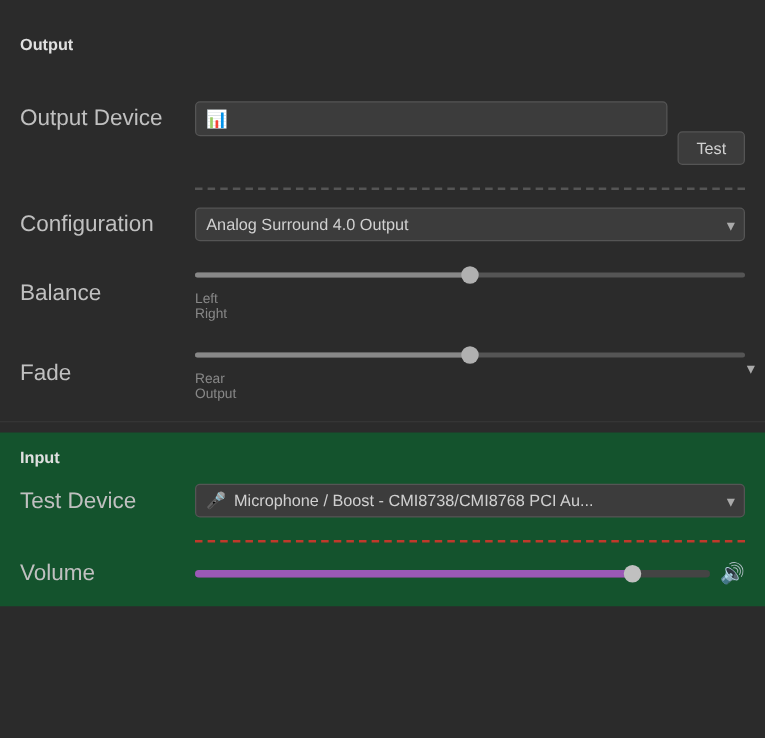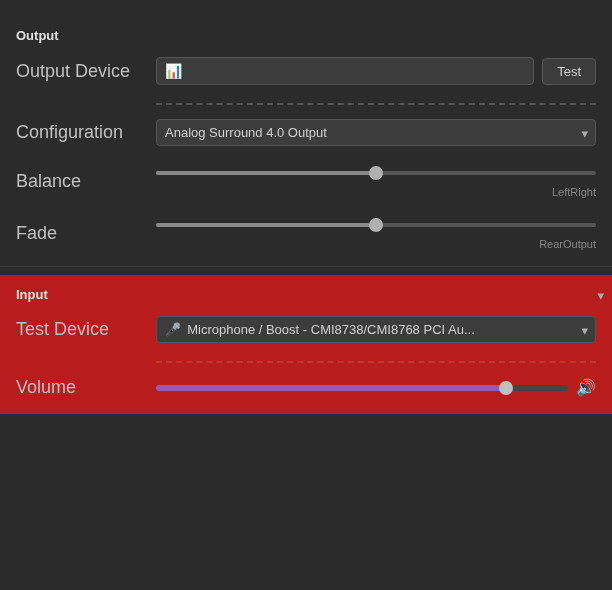--- a/index.html
+++ b/index.html
@@ -82,20 +82,21 @@
     .test-btn {
       background: #3c3c3c;
       border: 1px solid #555;
       border-radius: 4px;
       color: #d0d0d0;
       font-size: 13px;
       padding: 5px 14px;
       cursor: pointer;
       margin-left: 8px;
       white-space: nowrap;
+      margin-top: 48px;
     }
 
     
     .dashed-line {
       border: none;
       border-top: 2px dashed #555;
       margin: 4px 0 10px 0;
     }
 
     
@@ -152,39 +153,40 @@
       transform: translate(-50%, -50%);
       width: 14px;
       height: 14px;
       background: #b0b0b0;
       border-radius: 50%;
       pointer-events: none;
     }
 
     .slider-labels {
       display: flex;
-      justify-content: flex-end;
+      justify-content: space-between;
       color: #888;
       font-size: 11px;
       margin-top: 4px;
+      flex-direction: column;
     }
 
     
     .output-device-row .row-control {
       display: flex;
       align-items: center;
     }
 
     .output-device-row .select-btn {
       flex: 1;
     }
 
     
     .input-section {
-      background: #b91c1c;
+      background: #14532d;
       padding: 12px 16px 16px 16px;
     }
 
     .input-section-title {
       font-size: 13px;
       font-weight: bold;
       color: #e0e0e0;
       margin-bottom: 14px;
     }
 

